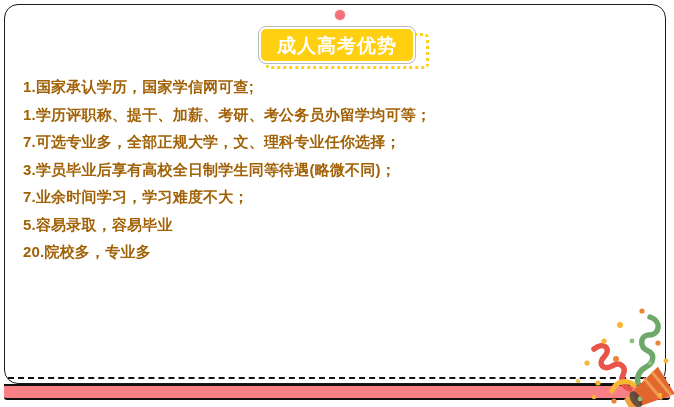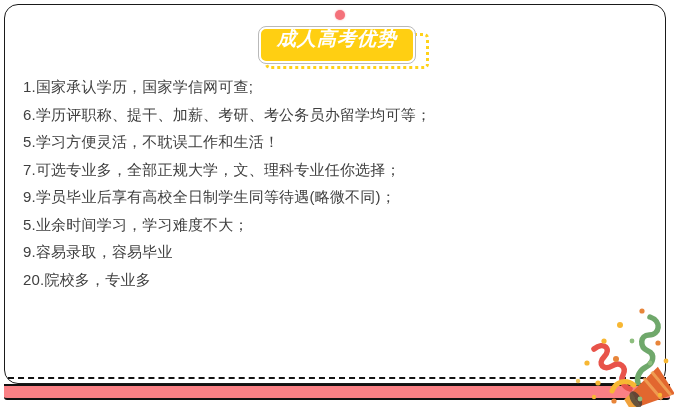--- a/index.html
+++ b/index.html
@@ -65,47 +65,47 @@
     left: 0px;
     top: 0px;
     width: 156px;
     height: 36px;
     background: #ffcf12;
     border: 2px solid #ffffff;
     outline: 1px solid #b9b9b9;
     border-radius: 7px;
     box-sizing: border-box;
     display: flex;
-    align-items: flex-start;
+    align-items: center;
     justify-content: center;
-    font-style: italic;
   }
   #badge-label {
     color: #ffffff;
     font-size: 19px;
     font-weight: bold;
     letter-spacing: 1px;
     line-height: 1;
     white-space: nowrap;
   }
 
   
   #adv-list {
     position: absolute;
     left: 18px;
     top: 68px;
     width: 620px;
     z-index: 4;
   }
   .adv-item {
     font-size: 15px;
-    color: #404040;
+    color: #a16207;
     line-height: 27.5px;
     white-space: nowrap;
     letter-spacing: 0.2px;
+    font-weight: bold;
   }
 
   
   #dashed-line {
     position: absolute;
     left: 8px;
     top: 377px;
     width: 658px;
     height: 0;
     border-top: 2px dashed #111111;
@@ -152,26 +152,25 @@
 
   <div id="badge-wrap">
     <div id="badge-dots"></div>
     <div id="badge">
       <span id="badge-label">成人高考优势</span>
     </div>
   </div>
 
   <div id="adv-list">
     <div class="adv-item">1.国家承认学历，国家学信网可查;</div>
-    <div class="adv-item">6.学历评职称、提干、加薪、考研、考公务员办留学均可等；</div>
-    <div class="adv-item">5.学习方便灵活，不耽误工作和生活！</div>
+    <div class="adv-item">1.学历评职称、提干、加薪、考研、考公务员办留学均可等；</div>
     <div class="adv-item">7.可选专业多，全部正规大学，文、理科专业任你选择；</div>
-    <div class="adv-item">9.学员毕业后享有高校全日制学生同等待遇(略微不同)；</div>
-    <div class="adv-item">5.业余时间学习，学习难度不大；</div>
-    <div class="adv-item">9.容易录取，容易毕业</div>
+    <div class="adv-item">3.学员毕业后享有高校全日制学生同等待遇(略微不同)；</div>
+    <div class="adv-item">7.业余时间学习，学习难度不大；</div>
+    <div class="adv-item">5.容易录取，容易毕业</div>
     <div class="adv-item">20.院校多，专业多</div>
   </div>
 
 </div>
 
 <div id="dashed-line"></div>
 <div id="pink-bar"></div>
 <div id="solid-line"></div>
 
 <svg id="decor" viewBox="0 0 120 110">

